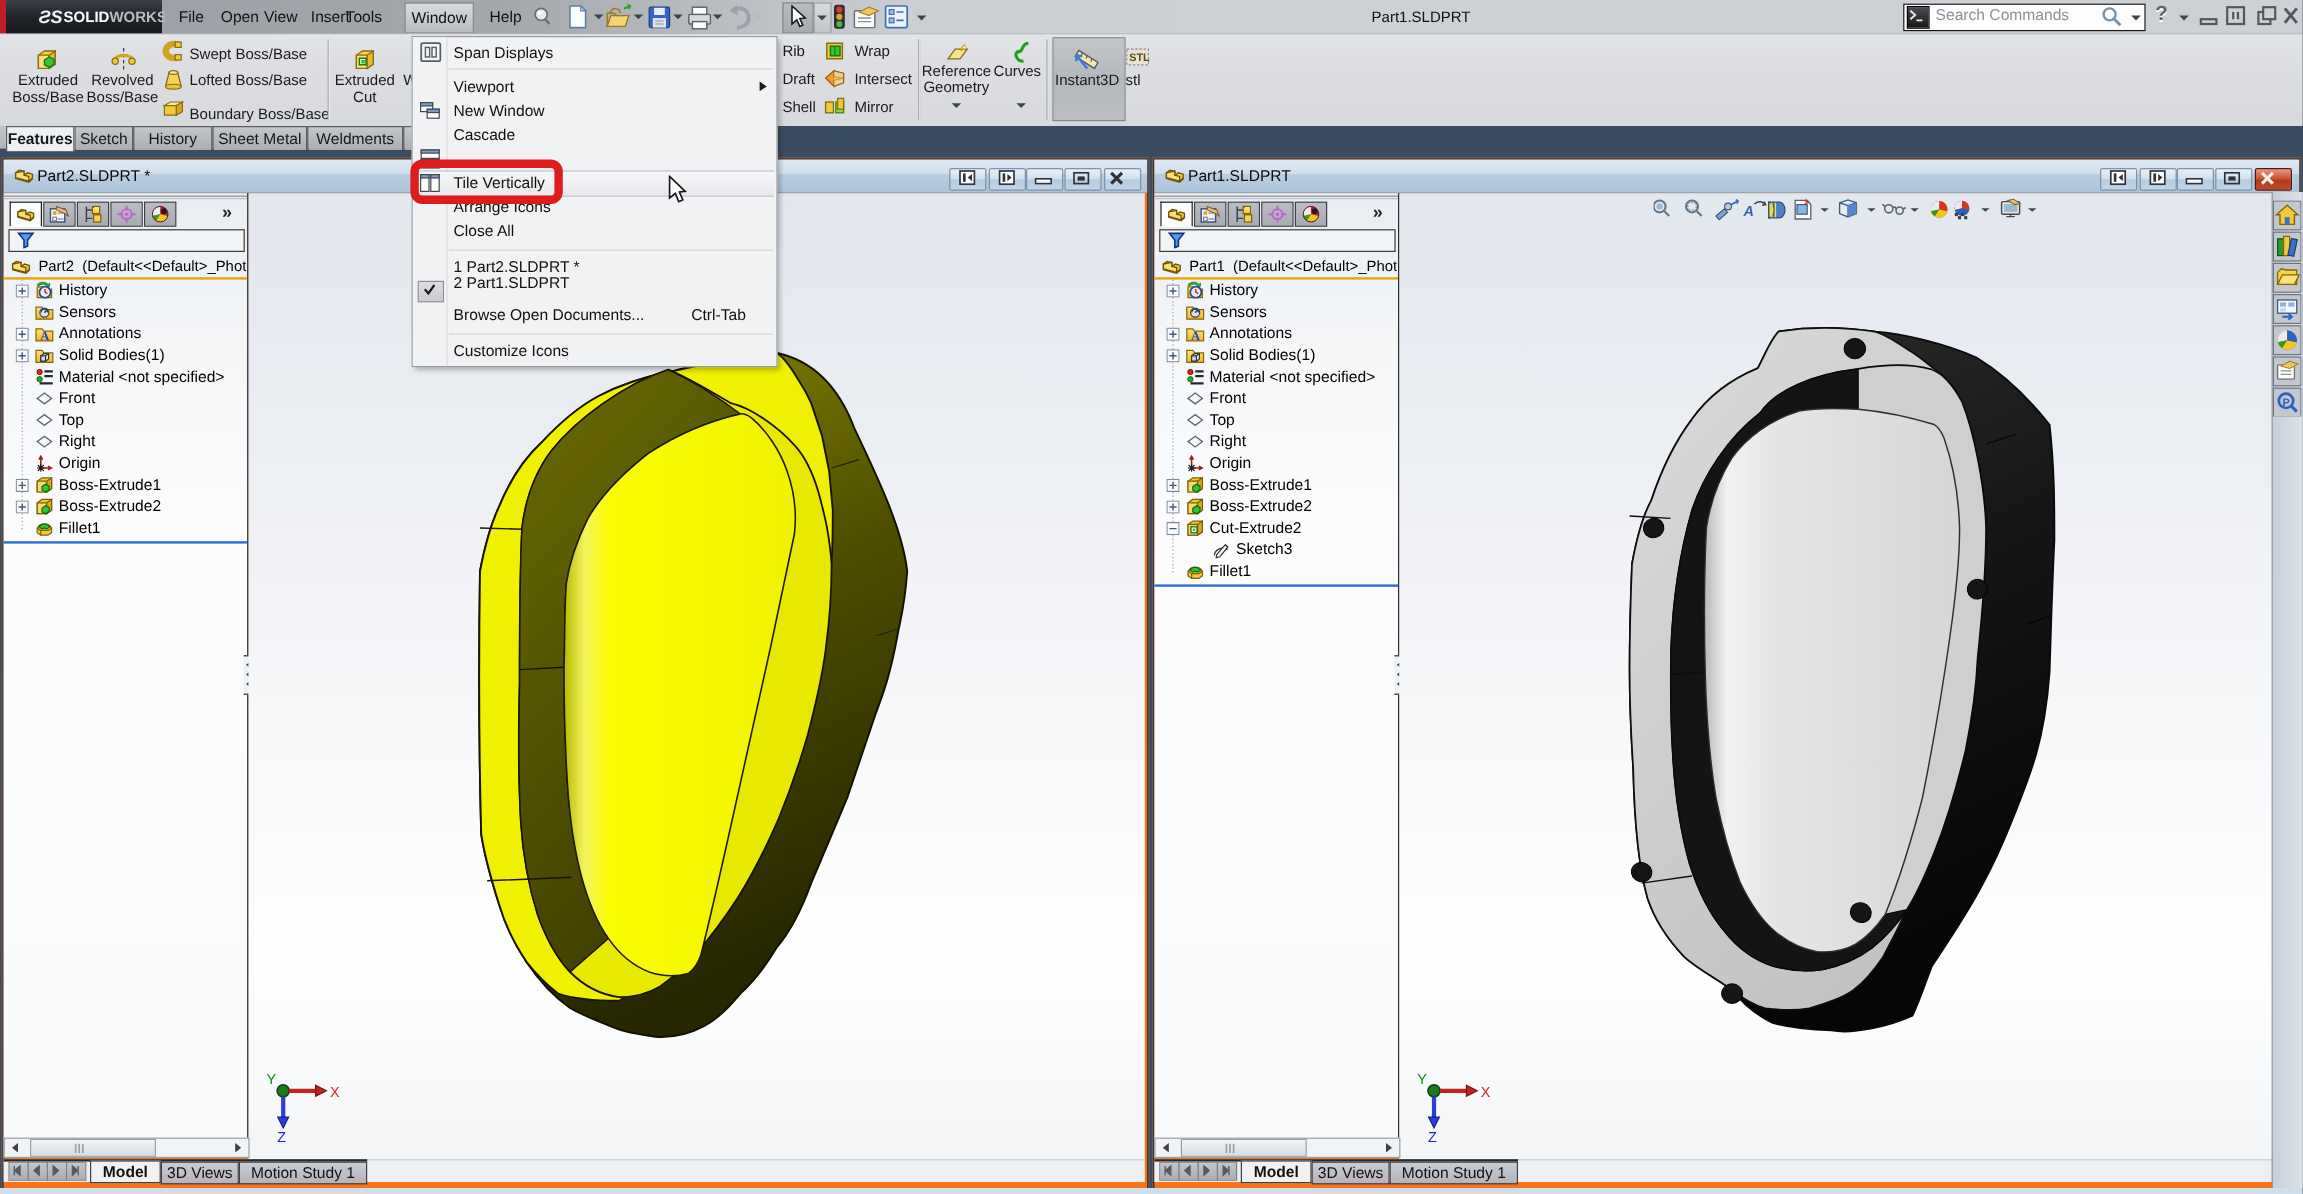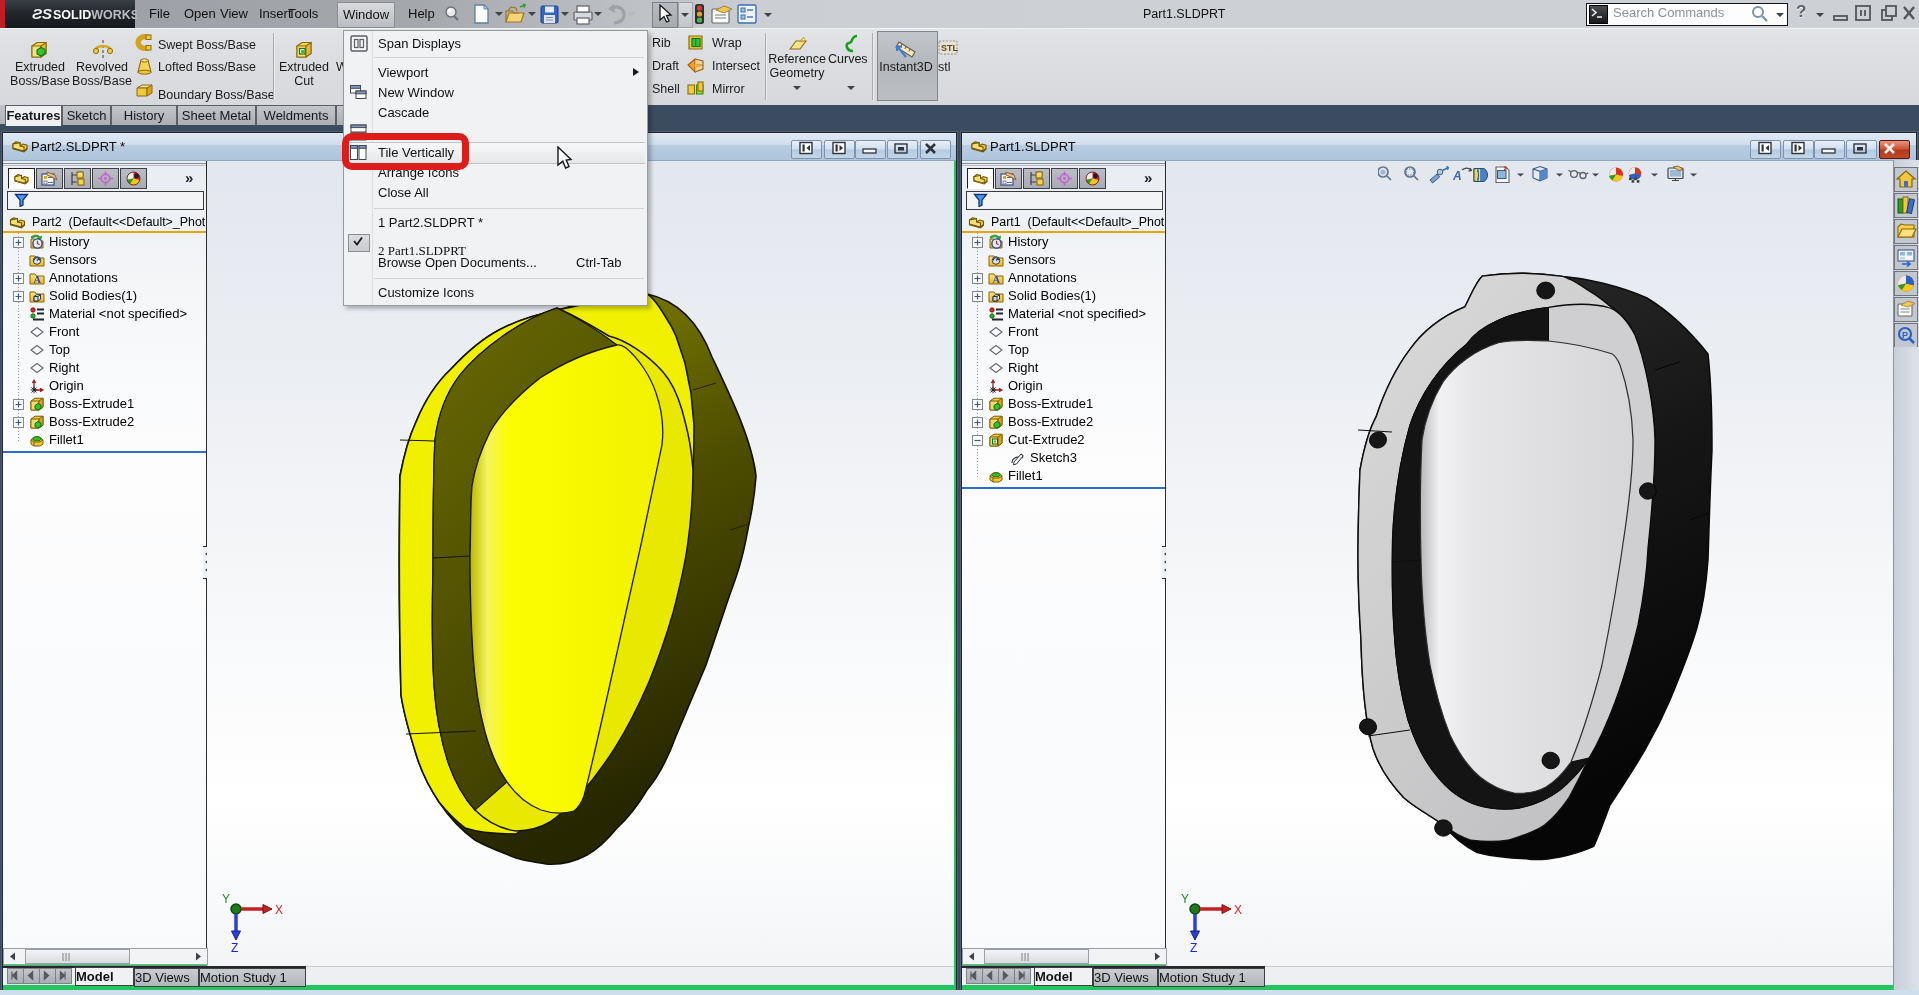--- a/index.html
+++ b/index.html
@@ -18,31 +18,31 @@
      background:linear-gradient(180deg,#d9dbde,#b9bcc1);text-align:center;line-height:24px;font-size:13px;color:#111;}
   
   #ribbon{left:0;top:28px;width:1919px;height:77px;background:linear-gradient(180deg,#e3e4e7 0,#dcdee1 30%,#d7d9dc 100%);border-top:1px solid #f2f3f4;}
   .rlabel{position:absolute;font-size:12.5px;color:#1a1a1a;text-align:center;}
   .rsep{position:absolute;width:1px;background:#a9abae;border-right:1px solid #eceded;}
   
   .ctab{position:absolute;top:105px;height:19px;line-height:19px;font-size:13px;color:#15181c;
         background:linear-gradient(180deg,#c3c6ca,#aaadb2);border:1px solid #5c6066;border-bottom:none;text-align:center;}
   .ctab.active{background:#eff0f2;font-weight:bold;height:20px;z-index:3;}
   
-  .docwin{position:absolute;top:132px;height:858px;background:#22c55e;border:1px solid #20262e;box-shadow:0 0 0 1px #55606e;}
+  .docwin{position:absolute;top:132px;height:858px;background:#f97316;border:1px solid #20262e;box-shadow:0 0 0 1px #55606e;}
   .dtitle{position:absolute;left:0;top:0;width:100%;height:27px;
      background:linear-gradient(180deg,#e0eaf5 0,#cfdded 45%,#b9cde2 46%,#aec5dc 100%);border-bottom:1px solid #8fa8c0;}
   .dtitle .ttext{position:absolute;left:28px;top:6px;font-size:13px;color:#0a0a0a;}
   .wbtn{position:absolute;top:7px;width:29px;height:17px;border:1px solid #7d93ab;border-radius:2px;
      background:linear-gradient(180deg,#e8f0f9 0,#cfdfef 48%,#b4cbe0 52%,#c3d6e8 100%);}
   .panel{position:absolute;left:0;top:28px;width:203px;background:linear-gradient(180deg,#e9edf2 0,#f4f6f8 120px,#fdfdfe 300px,#f8fafb 100%);border-right:2px solid #2c2c2c;}
   .viewport{position:absolute;top:28px;background:linear-gradient(180deg,#e3e7ee 0,#eaedf2 180px,#f6f7f9 420px,#ffffff 640px,#f3f5f7 100%);}
   .treerow{position:absolute;height:18px;font-size:13px;color:#000;line-height:18px;}
   .hscroll{position:absolute;height:15px;background:#f2f3f4;border:1px solid #9aa0a6;}
-  .btab{position:absolute;height:17px;line-height:17px;font-size:13px;text-align:left;color:#111;
+  .btab{position:absolute;height:17px;line-height:17px;font-size:13px;text-align:center;color:#111;
         background:linear-gradient(180deg,#c9ccd1,#b2b6bb);border:1px solid #3c4045;}
   .btab.active{background:#eff1f3;font-weight:bold;}
   
   #menu{left:343px;top:30px;width:303px;height:274px;background:#f1f2f4;border:1px solid #989a9d;
         box-shadow:3px 3px 4px rgba(0,0,0,.25);z-index:50;}
   #menu .icol{position:absolute;left:0;top:0;width:28px;height:100%;background:#f1f2f4;border-right:1px solid #dcdddf;}
   .mi{position:absolute;left:34px;font-size:13px;color:#101010;height:19px;line-height:19px;}
   .msep{position:absolute;left:30px;right:3px;height:1px;background:#d2d3d5;}
   
   #taskpane{left:1893px;top:160px;width:26px;height:830px;background:linear-gradient(90deg,#c9cfd9,#dde2ea);border-left:1px solid #8b93a0;}
@@ -971,21 +971,21 @@
   <div class="mi" style="top:112px;">Tile Vertically</div>
   <div class="mi" style="top:132px;">Arrange Icons</div>
   <div class="mi" style="top:152px;">Close All</div>
   <div class="msep" style="top:177px;"></div>
   <div class="mi" style="top:182px;">1 Part2.SLDPRT *</div>
   <div class="abs" style="left:4px;top:203px;width:20px;height:16px;background:linear-gradient(180deg,#dcdee1,#c8cacd);border:1px solid #8a8d92;">
     <svg width="18" height="14" viewBox="0 0 18 14">
         <path d="M5 6 l3 3.5 5-7" fill="none" stroke="#1a1a1a" stroke-width="1.8"></path>
       </svg>
   </div>
-  <div class="mi" style="top:210px;font-family:Liberation Serif, serif;">2 Part1.SLDPRT</div>
+  <div class="mi" style="top:195px;">2 Part1.SLDPRT</div>
   <div class="mi" style="top:222px;">Browse Open Documents...</div>
   <div class="mi" style="left:232px;top:222px;">Ctrl-Tab</div>
   <div class="msep" style="top:247px;"></div>
   <div class="mi" style="top:252px;">Customize Icons</div>
 </div>
 <div class="abs" style="left:342px;top:133px;width:127px;height:37px;border:7px solid #dd1c1c;border-radius:10px;box-sizing:border-box;z-index:60;"></div>
 <svg class="abs" style="left:556px;top:146px;width:20px;height:26px;z-index:70;" viewBox="0 0 20 26">
   <path d="M2 1 L2 19 L6.8 15.2 L9.6 22 L13 20.6 L10.2 14 L15 13.5 Z" fill="#fdfdfd" stroke="#17191c" stroke-width="1.4"></path>
 </svg>
 

